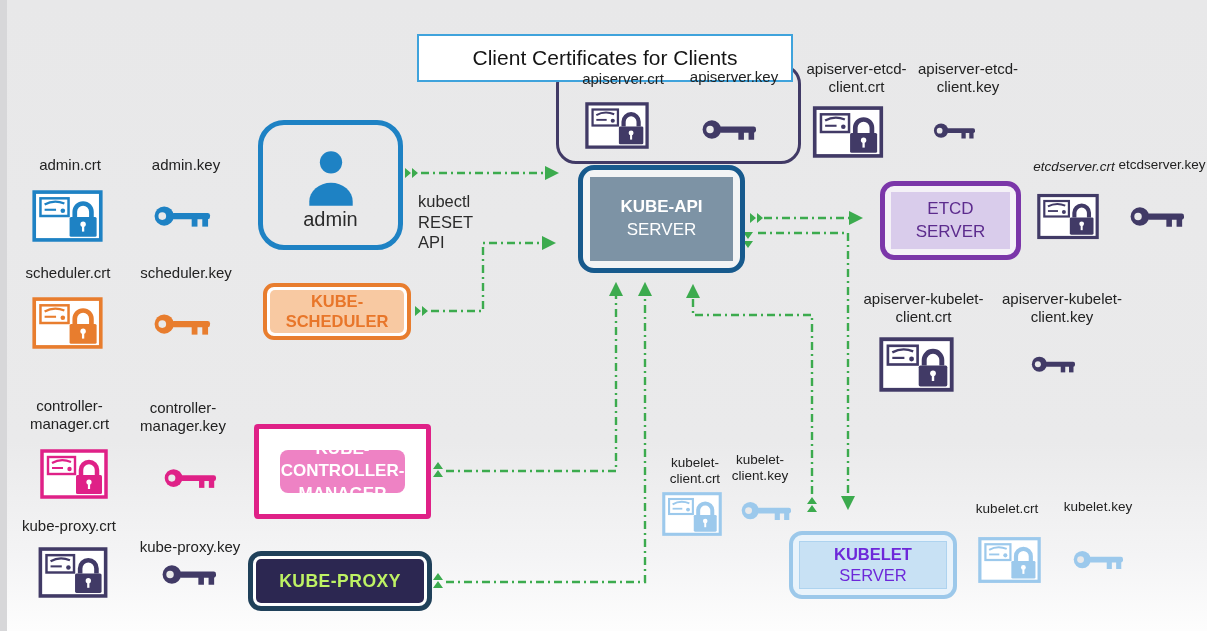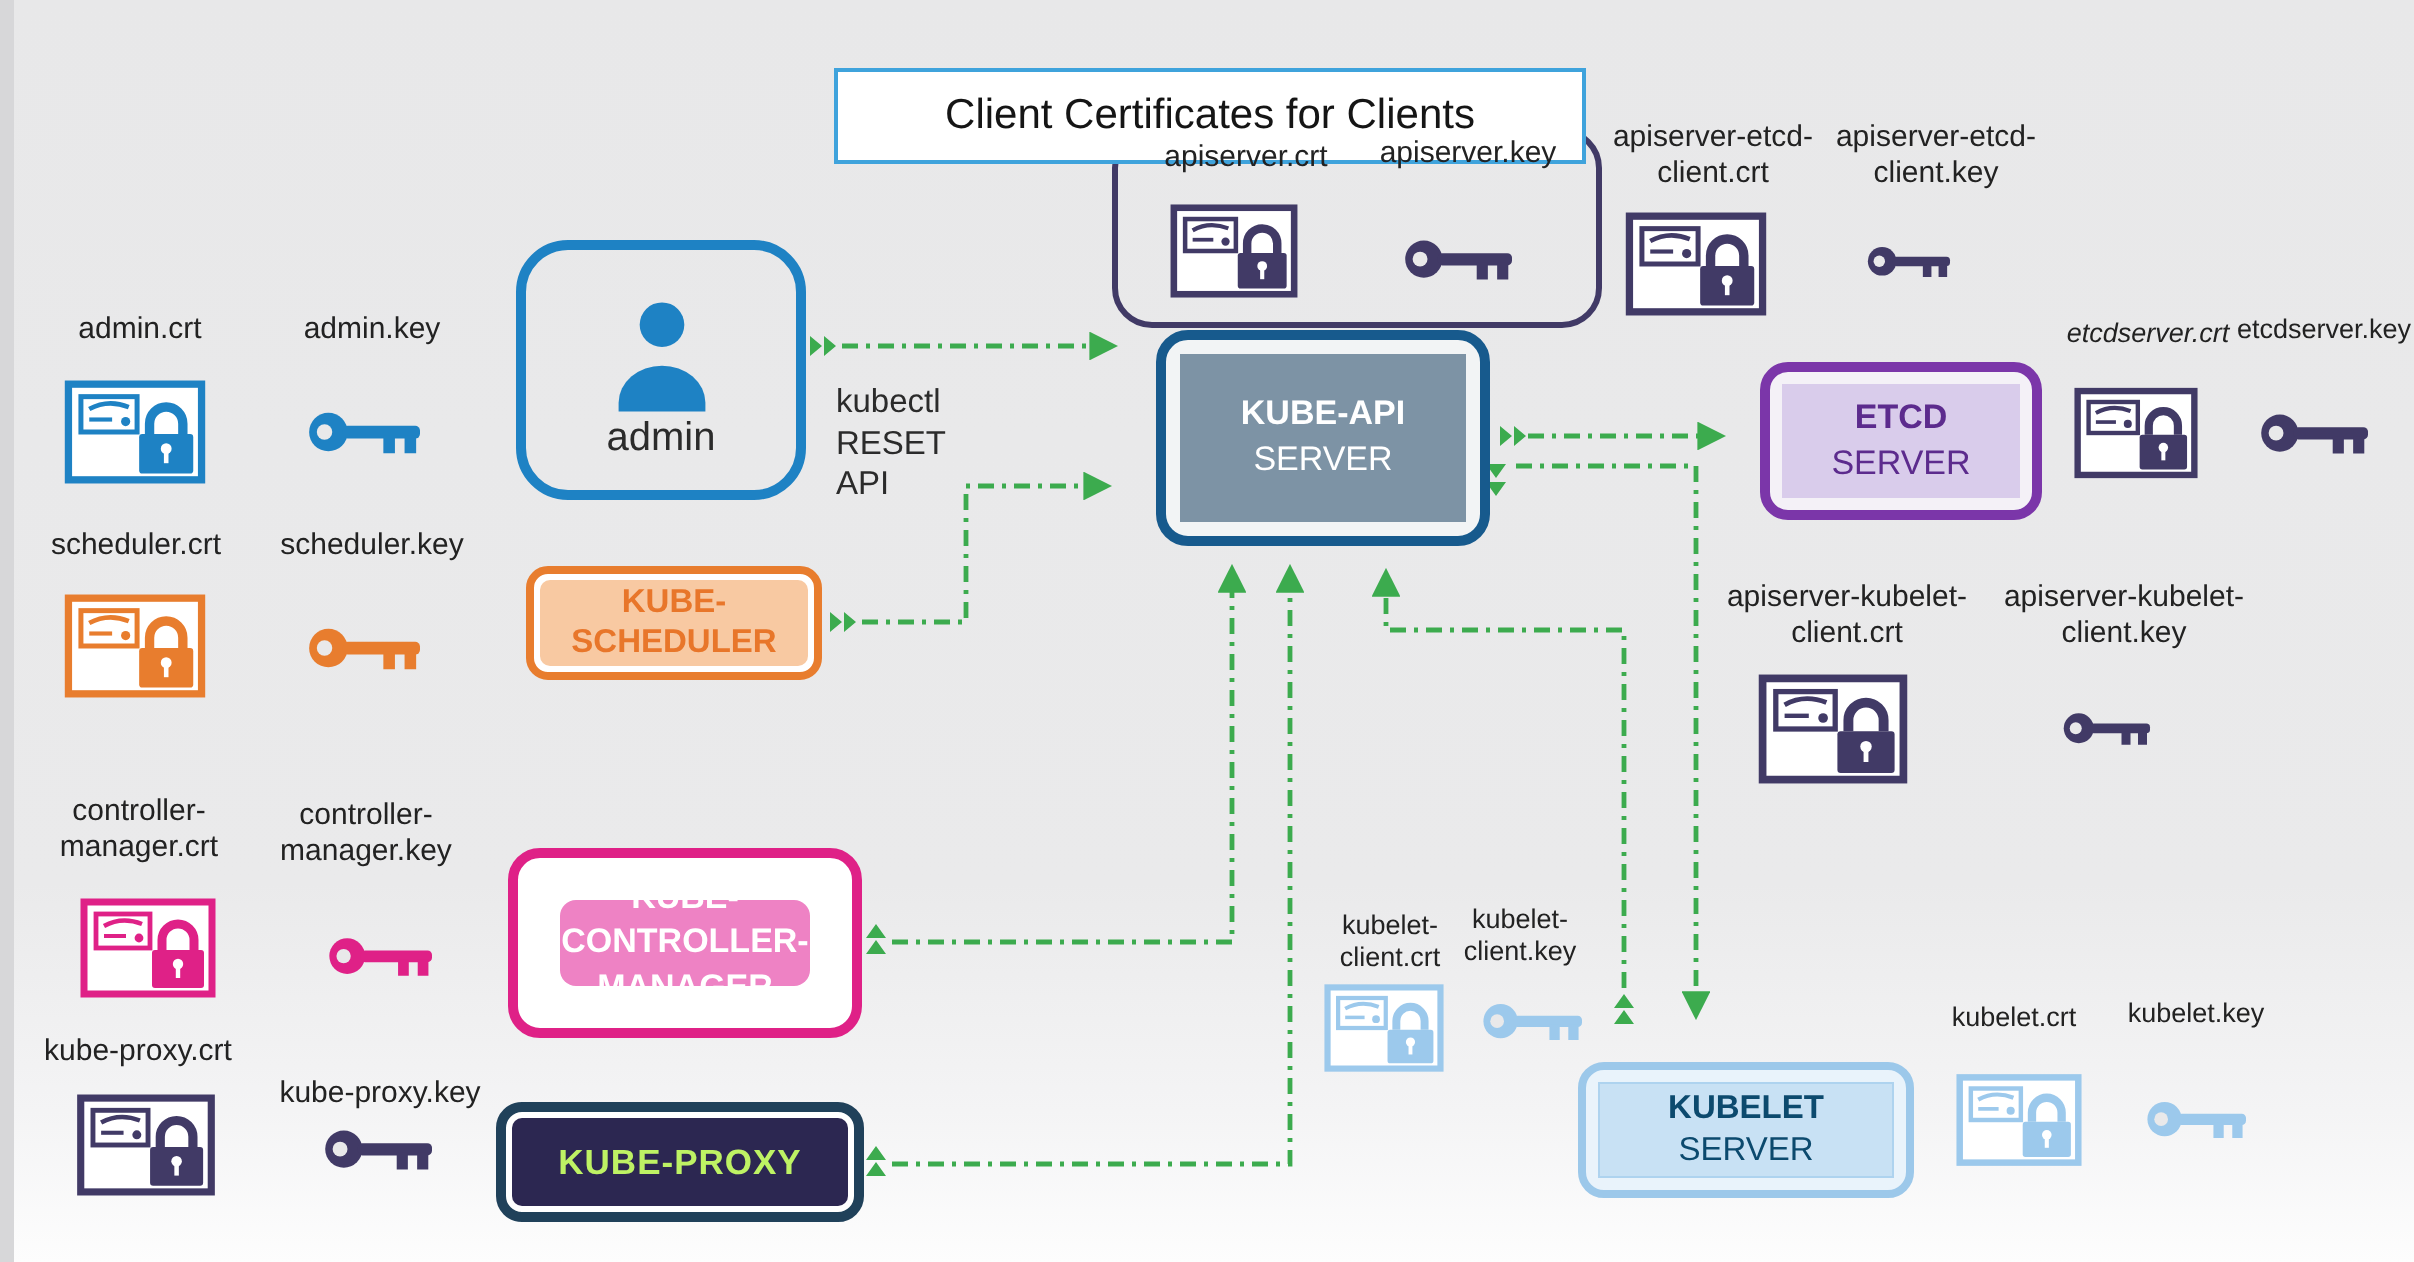--- a/index.html
+++ b/index.html
@@ -26,36 +26,36 @@
 
   #admin-node{left:258px;top:120px;width:145px;height:130px;border:5px solid #1e82c4;border-radius:26px;}
   #admin-node .inner{gap:2px;padding-top:6px;}
   #admin-node .person{width:62px;height:60px;color:#1e82c4;}
   #admin-node .person svg{width:100%;height:100%;}
   #admin-label{font-size:20px;color:#2b2b2b;}
 
   #scheduler-node{left:263px;top:283px;width:148px;height:57px;border:4px solid #e87d2e;border-radius:11px;background:#fff;padding:3px;}
   #scheduler-node .inner{background:#f8c9a2;border-radius:5px;color:#e8762a;font-weight:bold;font-size:16.5px;line-height:1.2;}
 
-  #controller-node{left:254px;top:424px;width:177px;height:95px;border:5px solid #df2187;border-radius:16px;background:#fff;padding:21px;}
+  #controller-node{left:254px;top:424px;width:177px;height:95px;border:5px solid #df2187;border-radius:4px;background:#fff;padding:21px;}
   #controller-node .inner{background:#ee82c4;border-radius:8px;color:#fff;font-weight:bold;font-size:17px;line-height:1.3;}
 
   #proxy-node{left:248px;top:551px;width:184px;height:60px;border:5px solid #20415a;border-radius:13px;background:#fff;padding:3px;}
   #proxy-node .inner{background:#2c2751;border-radius:5px;color:#bef264;font-weight:bold;font-size:17.5px;letter-spacing:.5px;}
 
   #apiserver-node{left:578px;top:165px;width:167px;height:108px;border:5px solid #175a8d;border-radius:16px;background:#f2f4f5;padding:7px;}
   #apiserver-node .inner{background:#7d93a5;color:#fff;font-size:17px;line-height:1.35;}
   #apiserver-node .name{font-weight:bold;}
 
   #etcd-node{left:880px;top:181px;width:141px;height:79px;border:5px solid #7b36a9;border-radius:14px;background:#f4f1f7;padding:6px;}
   #etcd-node .inner{background:#d9cceb;color:#5c2b8d;font-size:17px;line-height:1.35;}
-  #etcd-node .name{font-weight:bold;}
+  #etcd-node .name{font-weight:normal;}
 
   #kubelet-node{left:789px;top:531px;width:168px;height:68px;border:4px solid #9cc8ea;border-radius:13px;background:#e9f3fb;padding:6px;}
-  #kubelet-node .inner{background:#c8e1f4;border:1px solid #aed3ef;color:#0c4a6e;font-size:16.5px;line-height:1.3;}
+  #kubelet-node .inner{background:#c8e1f4;border:1px solid #aed3ef;color:#6d28d9;font-size:16.5px;line-height:1.3;}
   #kubelet-node .name{font-weight:bold;}
 
   #kubectl-note{position:absolute;left:418px;top:191px;width:80px;
     font-size:16.5px;color:#2b2b2b;line-height:1.25;z-index:3;}
 </style>
 </head>
 <body>
 
 <div id="stage">
   <div id="left-strip"></div>

